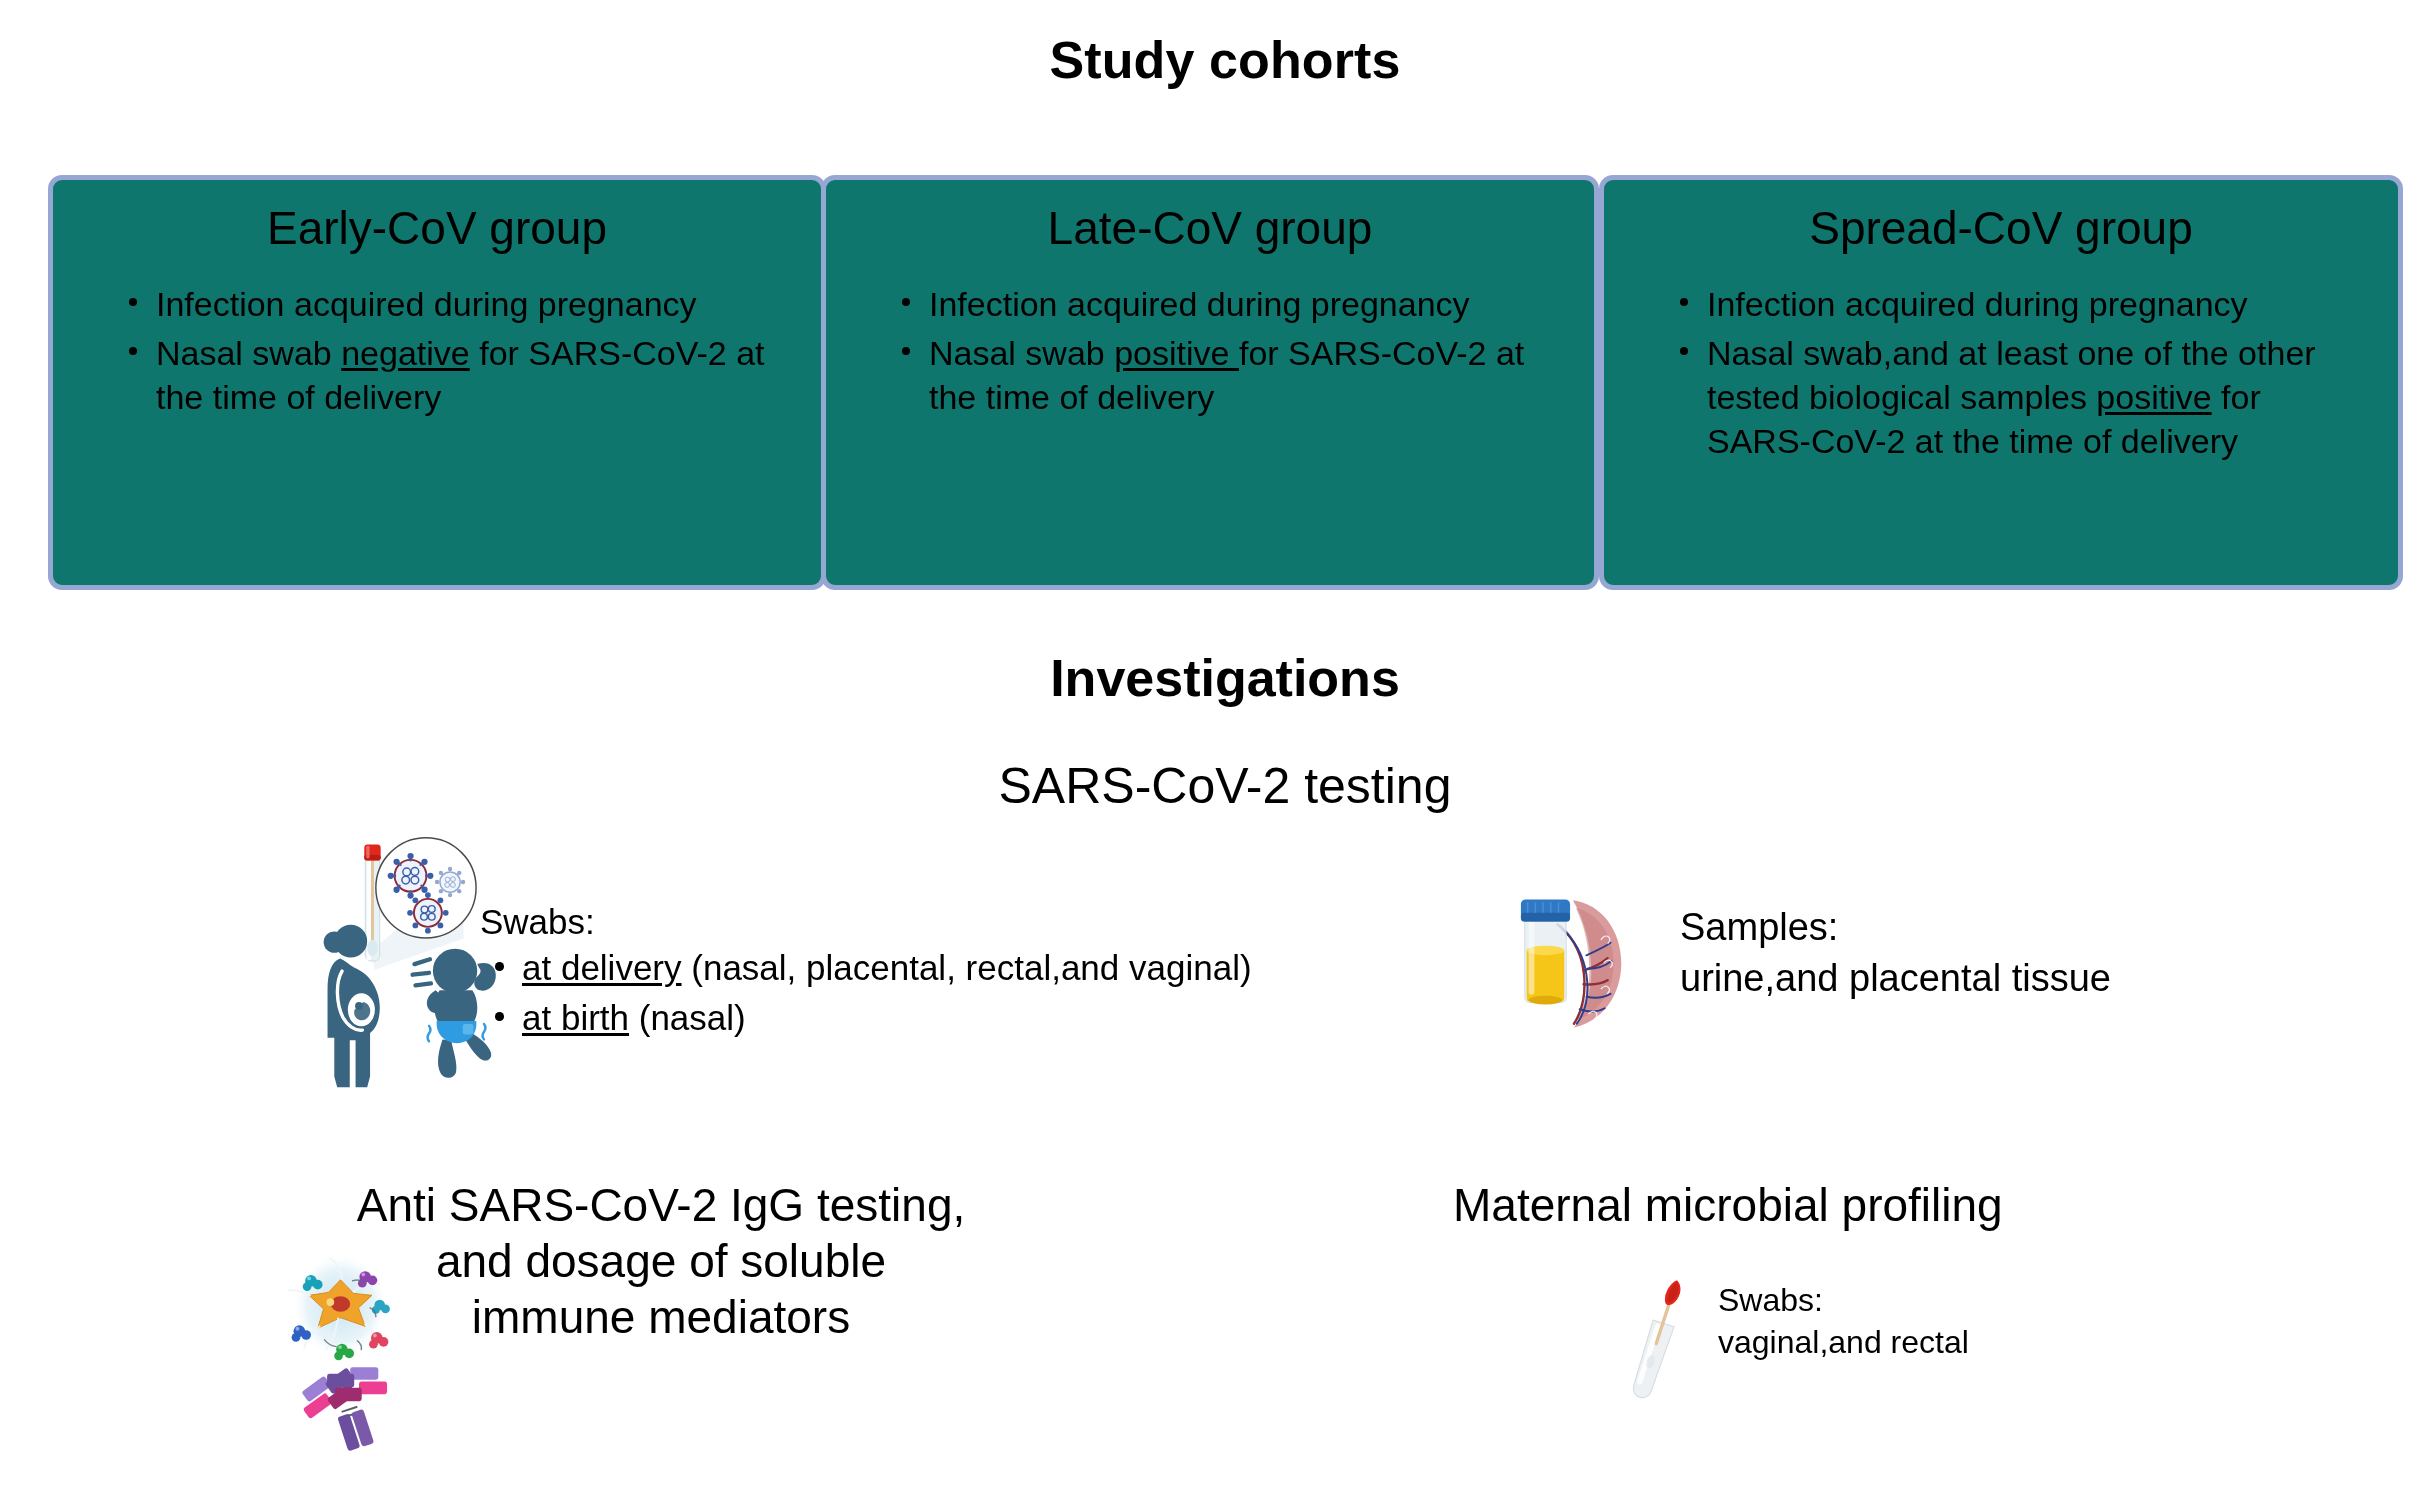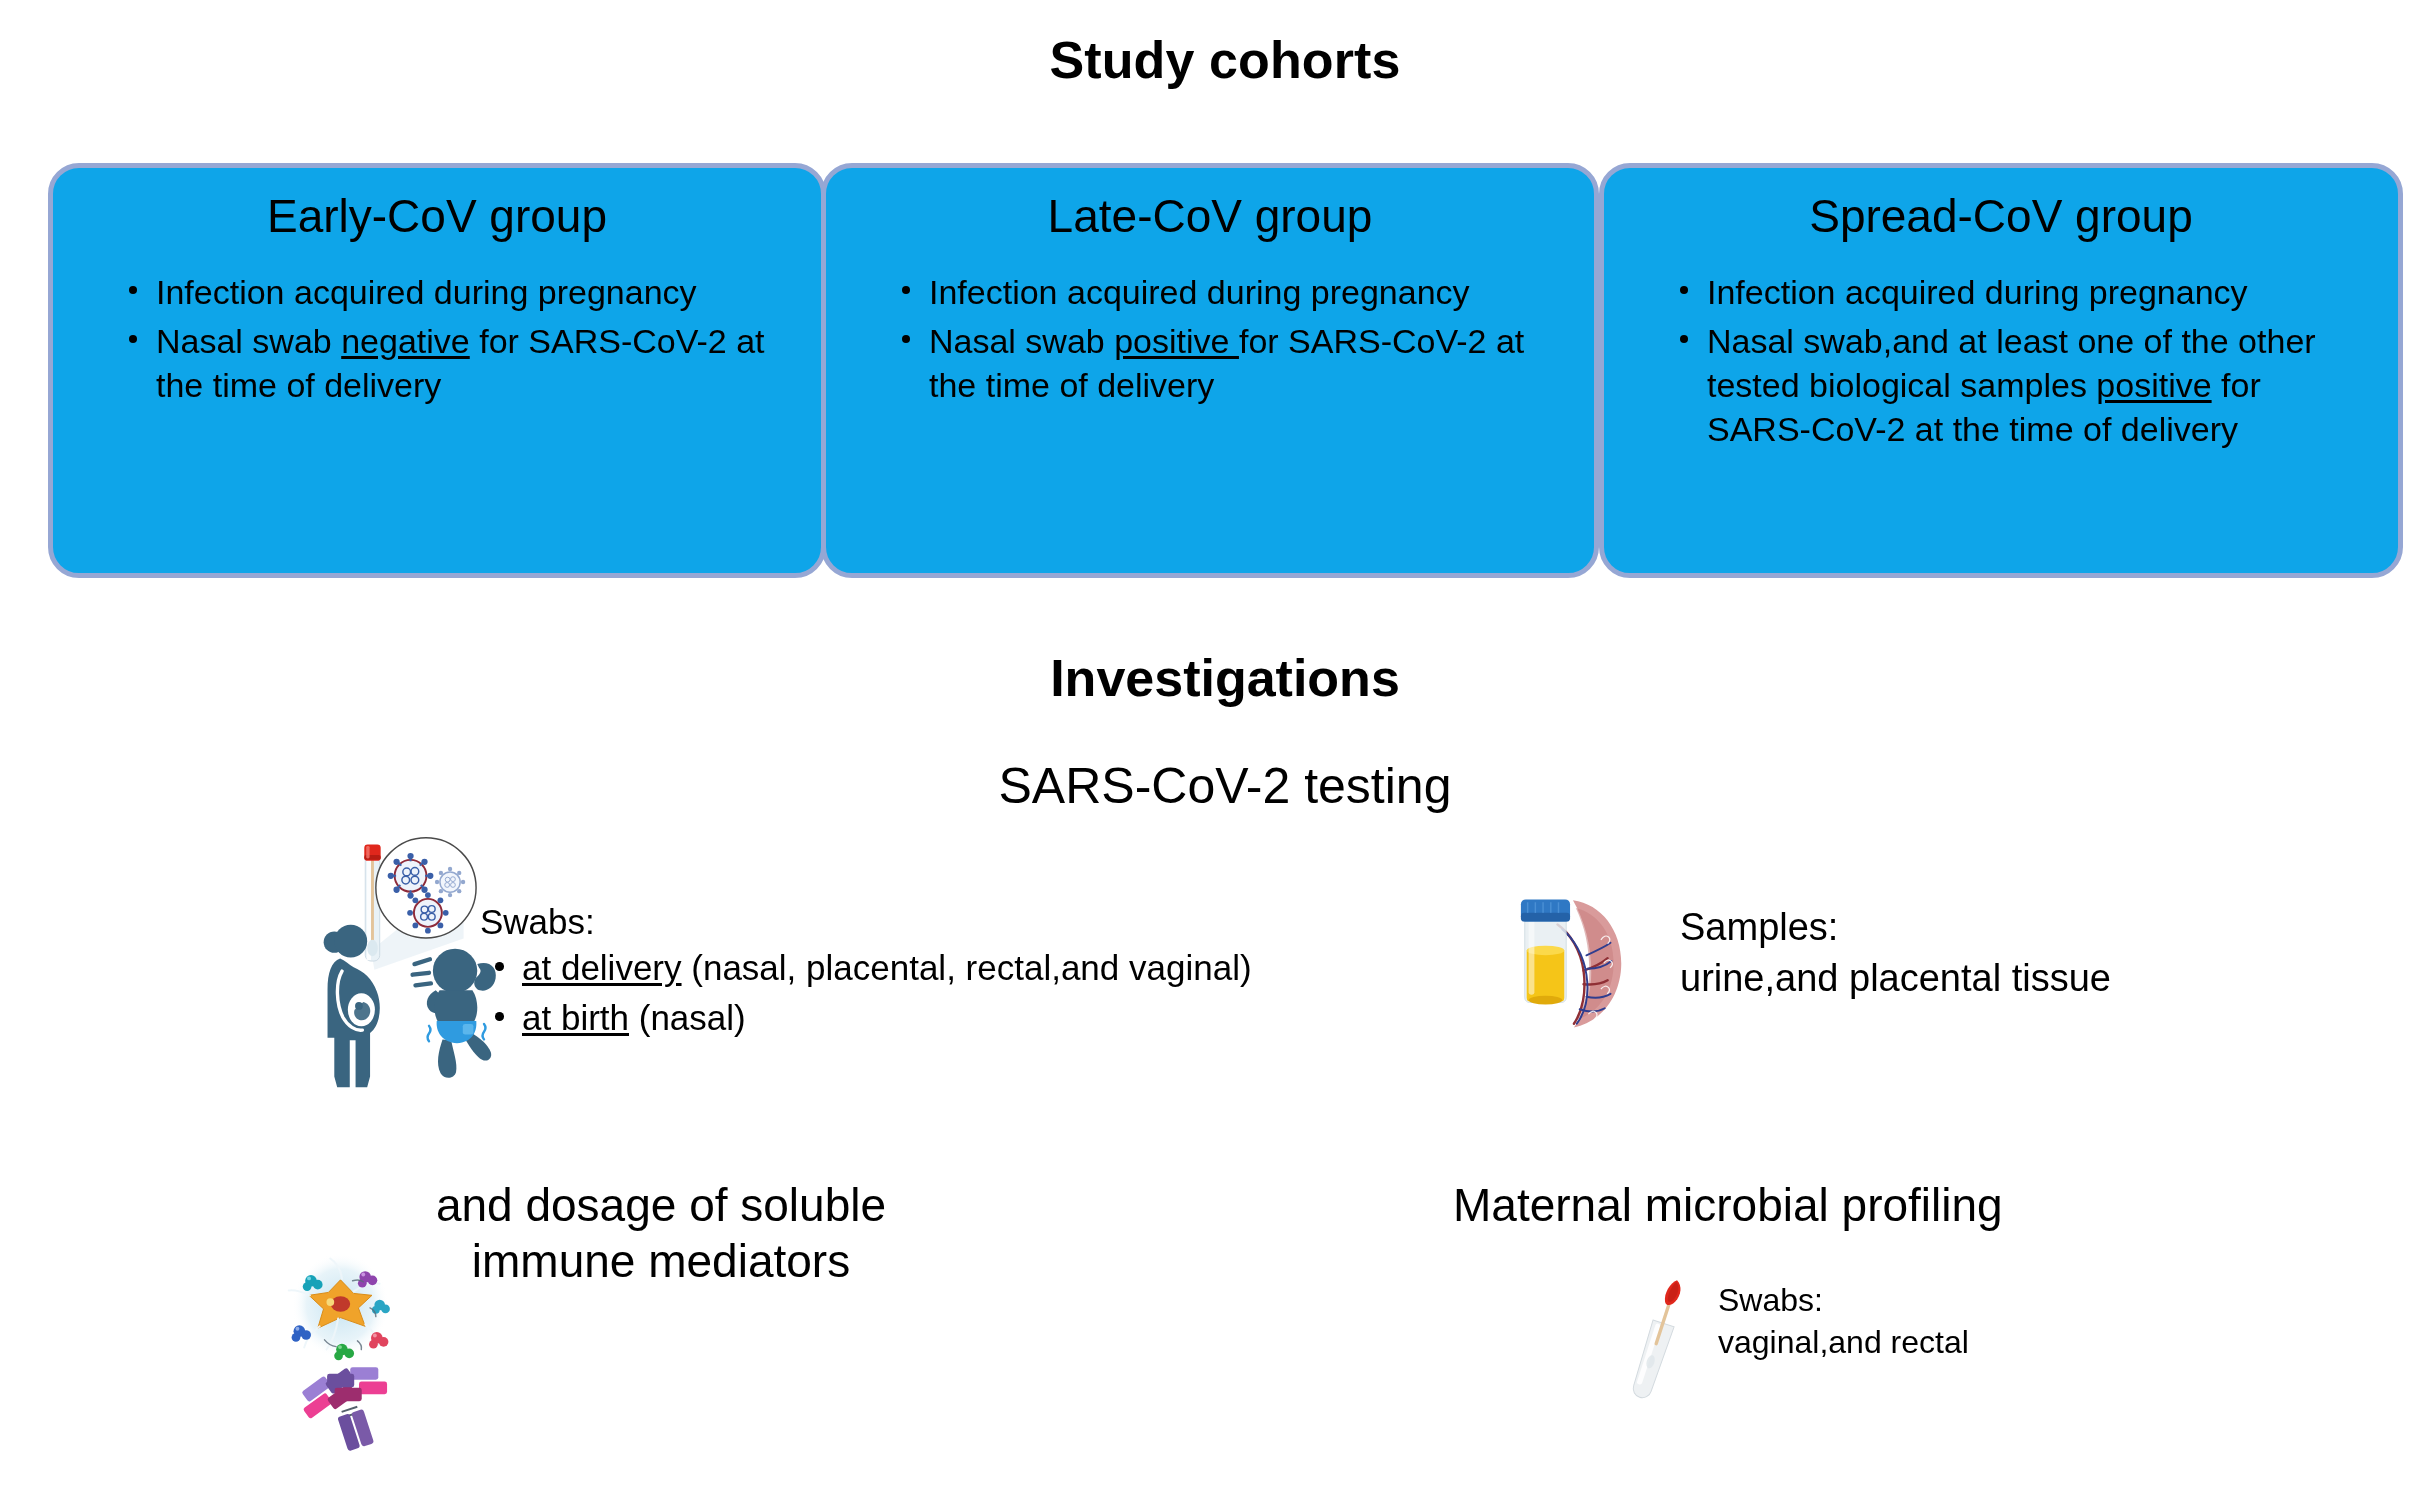--- a/index.html
+++ b/index.html
@@ -21,23 +21,23 @@
     font-size:52px;font-weight:bold;
   }
   .sars-testing-title{
     left:0;top:757px;width:2450px;text-align:center;
     font-size:50px;font-weight:normal;
   }
 
   
   .cohort-row{left:48px;top:163px;width:2356px;height:415px;}
   .cohort-box{
-    position:absolute;top:0;height:415px;
-    border:5.3px solid #96a7d4;border-radius:31px;
-    background:#0ea5e9;box-sizing:border-box;
+    position:absolute;top:12px;height:415px;
+    border:5.3px solid #96a7d4;border-radius:14px;
+    background:#0f766e;box-sizing:border-box;
   }
   #box-early{left:0;width:778px;}
   #box-late{left:773px;width:778px;}
   #box-spread{left:1551px;width:804px;}
 
   .cohort-title{
     position:absolute;left:0;right:0;top:21px;
     text-align:center;font-size:46px;font-weight:normal;
     white-space:nowrap;
   }
@@ -440,20 +440,21 @@
           <line x1="108" y1="130" x2="142" y2="130"></line>
         </g>
 
         <rect x="96" y="126" width="26" height="74" rx="6" fill="#6b4f9e"></rect>
         <rect x="126" y="126" width="26" height="74" rx="6" fill="#7a5aa8"></rect>
       </g>
     </svg>
   </div>
 
   <div class="abs igg-block">
+    <div class="block-heading">Anti SARS-CoV-2 IgG testing,</div>
     <div class="block-heading">and dosage of soluble</div>
     <div class="block-heading">immune mediators</div>
   </div>
 
 
   <div class="abs micro-block">
     <div class="block-heading">Maternal microbial profiling</div>
   </div>
 
   <div class="icon" id="icon-microbial-swab">

